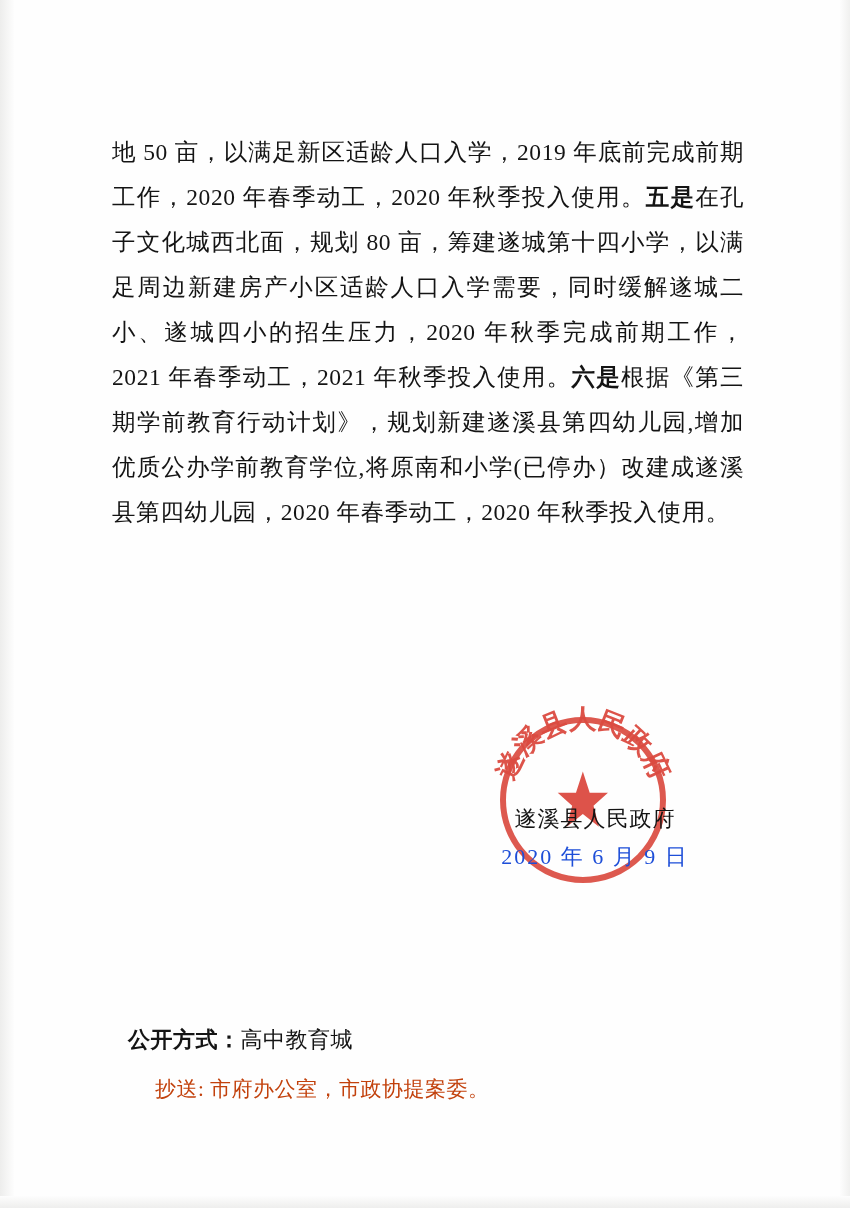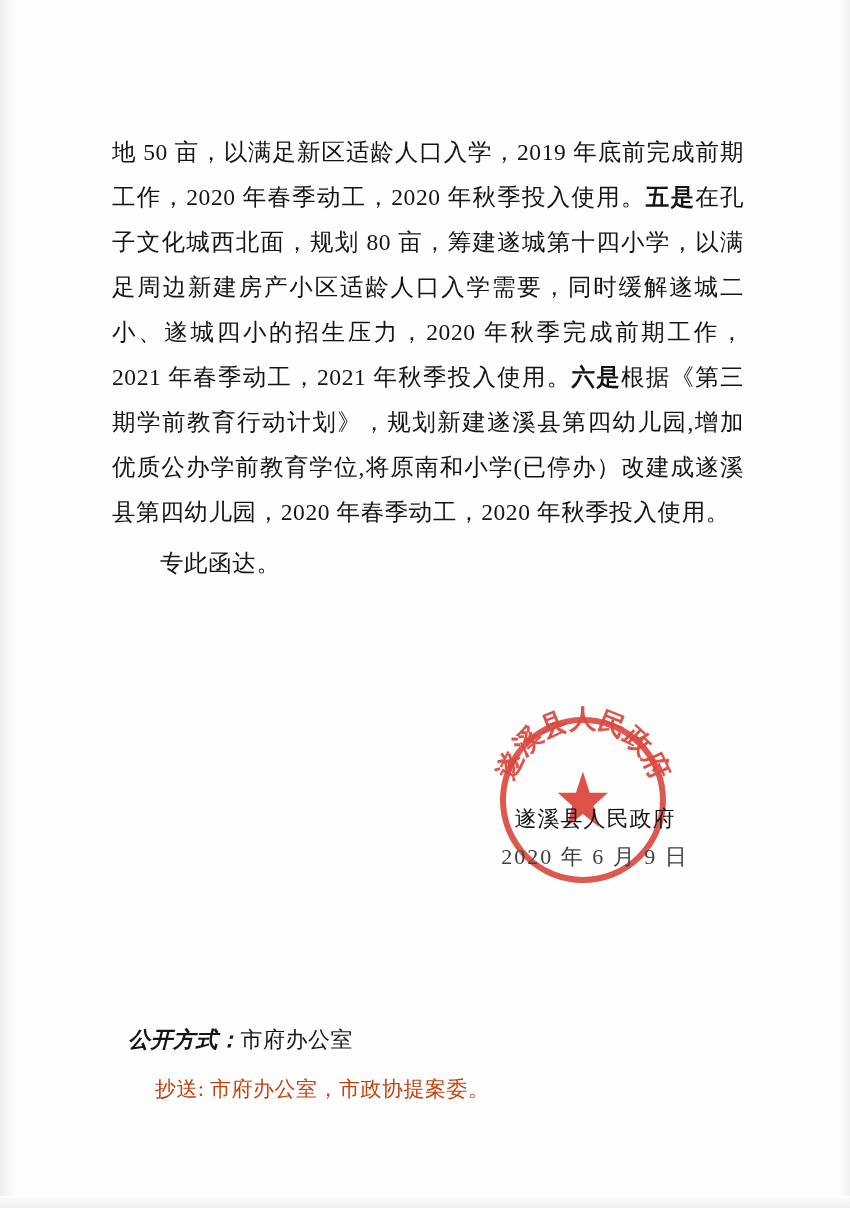--- a/index.html
+++ b/index.html
@@ -78,21 +78,21 @@
   }
   .sig-line {
     font-size: 22px;
     line-height: 38px;
     color: #141414;
     letter-spacing: 1px;
   }
   .sig-date {
     font-size: 22px;
     line-height: 38px;
-    color: #404040;
+    color: #1d4ed8;
     letter-spacing: 2px;
   }
 
   
   .seal {
     position: absolute;
     left: 483px;
     top: 700px;
     width: 200px;
     height: 200px;
@@ -113,21 +113,20 @@
   .disclosure {
     position: absolute;
     left: 128px;
     top: 1025px;
     font-size: 22px;
     letter-spacing: 0.5px;
     color: #141414;
   }
   .disclosure .label {
     font-weight: bold;
-    font-style: italic;
   }
   .cc {
     position: absolute;
     left: 155px;
     top: 1075px;
     font-size: 21px;
     letter-spacing: 0.5px;
     color: #c2410c;
   }
 </style>
@@ -138,21 +137,20 @@
 
   <div class="scan-edge-left"></div>
   <div class="scan-edge-right"></div>
   <div class="scan-edge-bottom"></div>
 
   <div class="body-text">
 
     <p class="para"><span>地 50 亩，以满足新区适龄人口入学，2019 年底前完成前期工作，2020 年春季动工，2020 年秋季投入使用。</span><span class="bold">五是</span><span>在孔子文化城西北面，规划 80 亩，筹建遂城第十四小学，以满足周边新建房产小区适龄人口入学需要，同时缓解遂城二小、遂城四小的招生压力，2020 年秋季完成前期工作，2021 年春季动工，2021 年秋季投入使用。</span><span class="bold">六是</span><span>根据《第三期学前教育行动计划》，规划新建遂溪县第四幼儿园,增加优质公办学前教育学位,将原南和小学(已停办）改建成遂溪县第四幼儿园，2020 年春季动工，2020 年秋季投入使用。</span></p>
 
 
-    <p class="para indent"><span>专此函达。</span></p>
 
   </div>
 
   <div class="seal">
     <svg width="200" height="200" viewBox="0 0 200 200" xmlns="http://www.w3.org/2000/svg">
       <defs>
         <path id="sealArc" d="M 100,100 m -72,0 a 72,72 0 1,1 144,0" fill="none"></path>
         <path id="sealArcText" d="M 28,100 a 72,72 0 1,1 144,0" fill="none"></path>
       </defs>
       <circle cx="100" cy="100" r="80" fill="none" stroke="#d63226" stroke-width="6" opacity="0.92"></circle>
@@ -163,18 +161,18 @@
     </svg>
   </div>
 
   <div class="signature">
     <div class="sig-line">遂溪县人民政府</div>
     <div class="sig-date">2020 年 6 月 9 日</div>
   </div>
 
 
   <div class="disclosure">
-    <span class="label">公开方式：</span><span>市府办公室</span>
+    <span class="label">公开方式：</span><span>高中教育城</span>
   </div>
 
   <div class="cc">抄送: 市府办公室，市政协提案委。</div>
 
 </div>
 
 </body></html>

